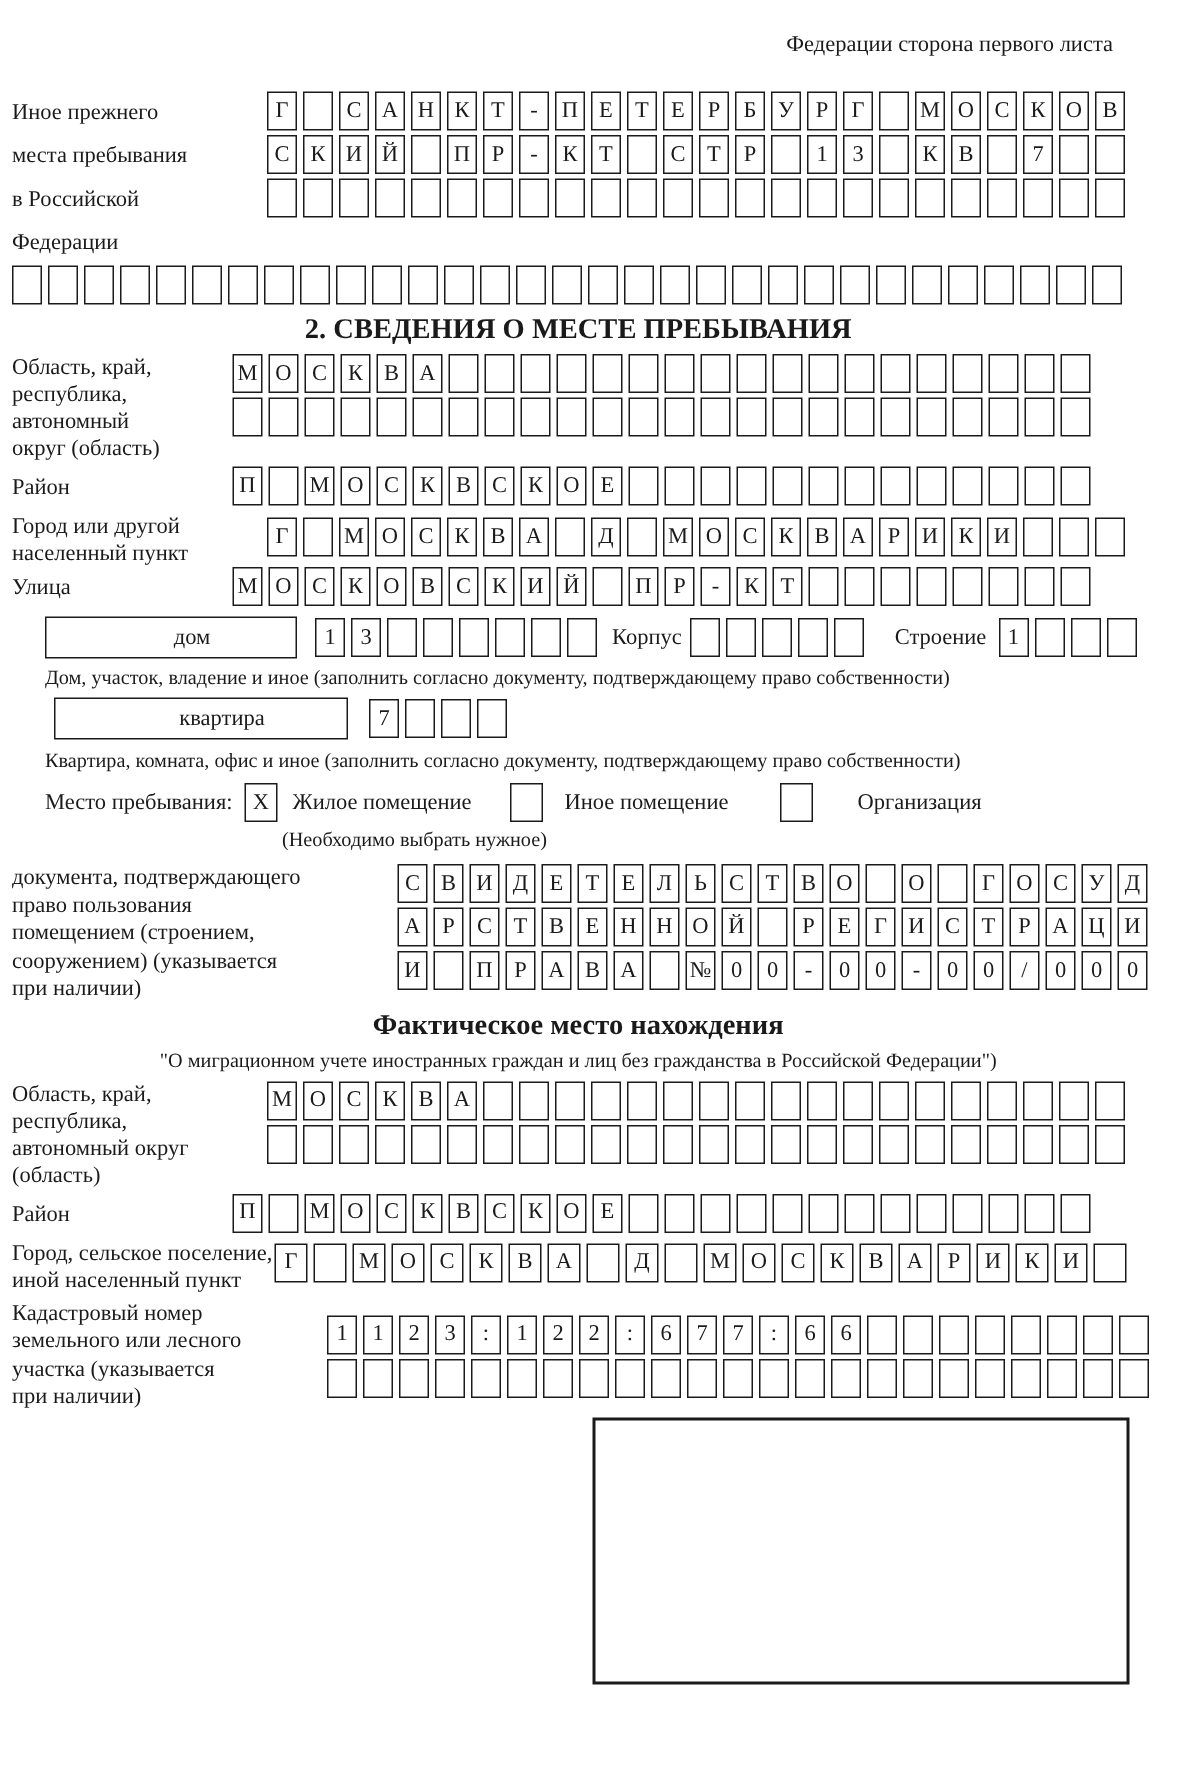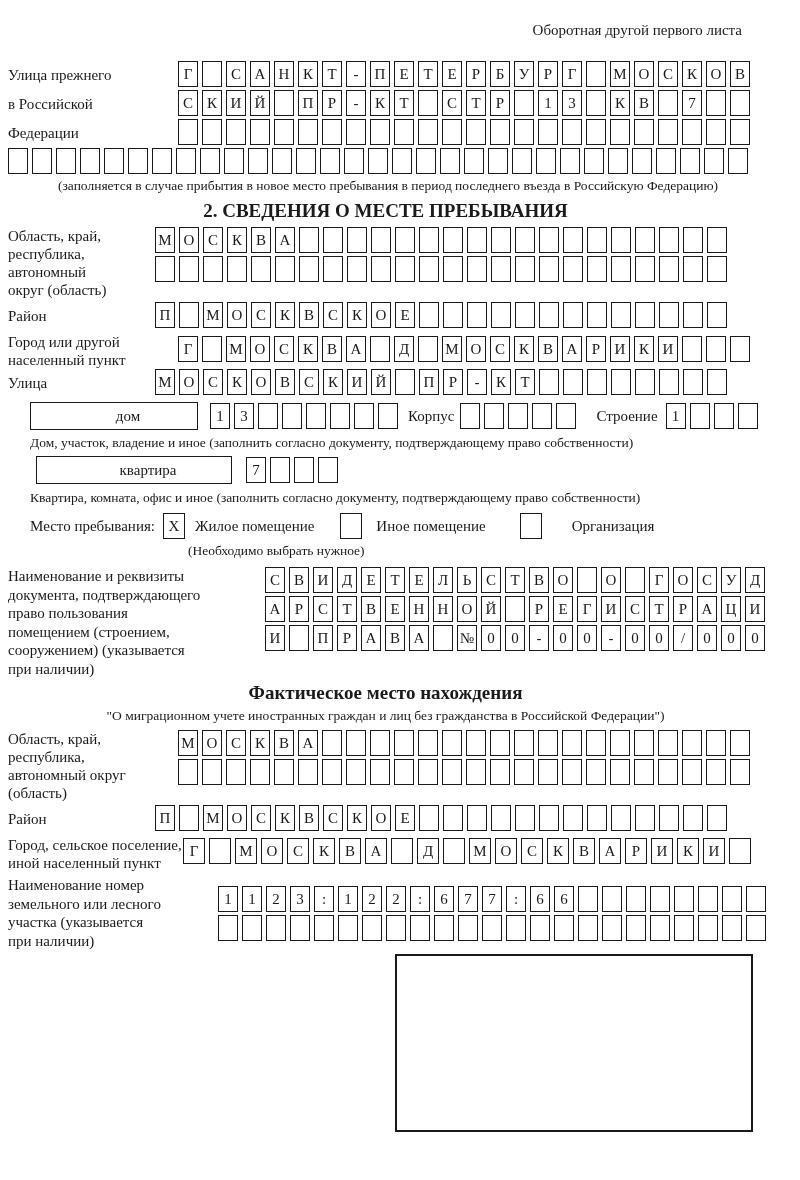--- a/index.html
+++ b/index.html
@@ -24,27 +24,28 @@
   .inline-lbl{font-size:15px;line-height:28px;flex:none;}
   .chk{flex:none;width:22px;height:26px;box-sizing:border-box;border:1.8px solid #1a1a1a;
     display:flex;align-items:center;justify-content:center;font-size:15px;background:#fff;}
   .stampbox{box-sizing:border-box;border:2px solid #1a1a1a;background:#fff;}
 </style>
 </head>
 <body>
 
 <div class="page">
 
-  <div class="hdr-note">Оборотная другой первого листа</div>
+  <div class="hdr-note">Федерации сторона первого листа</div>
 
   <div class="content">
 
     <div class="fieldrow" style="margin-top:6px;">
       <div class="lbl" style="width:170px;">
-        <div style="line-height:29px;">Улица прежнего</div>
+        <div style="line-height:29px;">Иное прежнего</div>
+        <div style="line-height:29px;">места пребывания</div>
         <div style="line-height:29px;">в Российской</div>
         <div style="line-height:29px;">Федерации</div>
       </div>
       <div class="rows">
         <div class="boxrow">
             <span class="box filled">Г</span>
             <span class="box"></span>
             <span class="box filled">С</span>
             <span class="box filled">А</span>
             <span class="box filled">Н</span>
@@ -148,21 +149,20 @@
         <span class="box"></span>
         <span class="box"></span>
         <span class="box"></span>
         <span class="box"></span>
         <span class="box"></span>
         <span class="box"></span>
         <span class="box"></span>
         <span class="box"></span>
         <span class="box"></span>
       </div>
-    <div class="caption center" style="width:760px;">(заполняется в случае прибытия в новое место пребывания в период последнего въезда в Российскую Федерацию)</div>
 
     <div class="sect-title" style="margin-top:6px;margin-bottom:5px;">2. СВЕДЕНИЯ О МЕСТЕ ПРЕБЫВАНИЯ</div>
 
     <div class="fieldrow">
       <div class="lbl" style="width:147px;">
         <div>Область, край,</div>
         <div>республика,</div>
         <div>автономный</div>
         <div>округ (область)</div>
       </div>
@@ -362,21 +362,20 @@
       <div class="inline-lbl" style="margin-left:10px;">Жилое помещение</div>
       <div class="chk" style="margin-left:26px;"></div>
       <div class="inline-lbl" style="margin-left:14px;">Иное помещение</div>
       <div class="chk" style="margin-left:34px;"></div>
       <div class="inline-lbl" style="margin-left:30px;">Организация</div>
     </div>
     <div class="caption" style="margin-left:180px;margin-top:2px;">(Необходимо выбрать нужное)</div>
 
     <div class="fieldrow" style="margin-top:8px;">
       <div class="lbl" style="width:257px;line-height:18.5px;">
-        <div>Наименование и реквизиты</div>
         <div>документа, подтверждающего</div>
         <div>право пользования</div>
         <div>помещением (строением,</div>
         <div>сооружением) (указывается</div>
         <div>при наличии)</div>
       </div>
       <div class="rows">
         <div class="boxrow">
             <span class="box filled">С</span>
             <span class="box filled">В</span>
@@ -571,21 +570,21 @@
           <span class="box wide filled">Р</span>
           <span class="box wide filled">И</span>
           <span class="box wide filled">К</span>
           <span class="box wide filled">И</span>
           <span class="box wide"></span>
         </div>
     </div>
 
     <div class="fieldrow" style="margin-top:4px;">
       <div class="lbl" style="width:210px;line-height:18.5px;">
-        <div>Наименование номер</div>
+        <div>Кадастровый номер</div>
         <div>земельного или лесного</div>
         <div>участка (указывается</div>
         <div>при наличии)</div>
       </div>
       <div class="rows" style="margin-top:10px;">
         <div class="boxrow">
             <span class="box filled">1</span>
             <span class="box filled">1</span>
             <span class="box filled">2</span>
             <span class="box filled">3</span>

